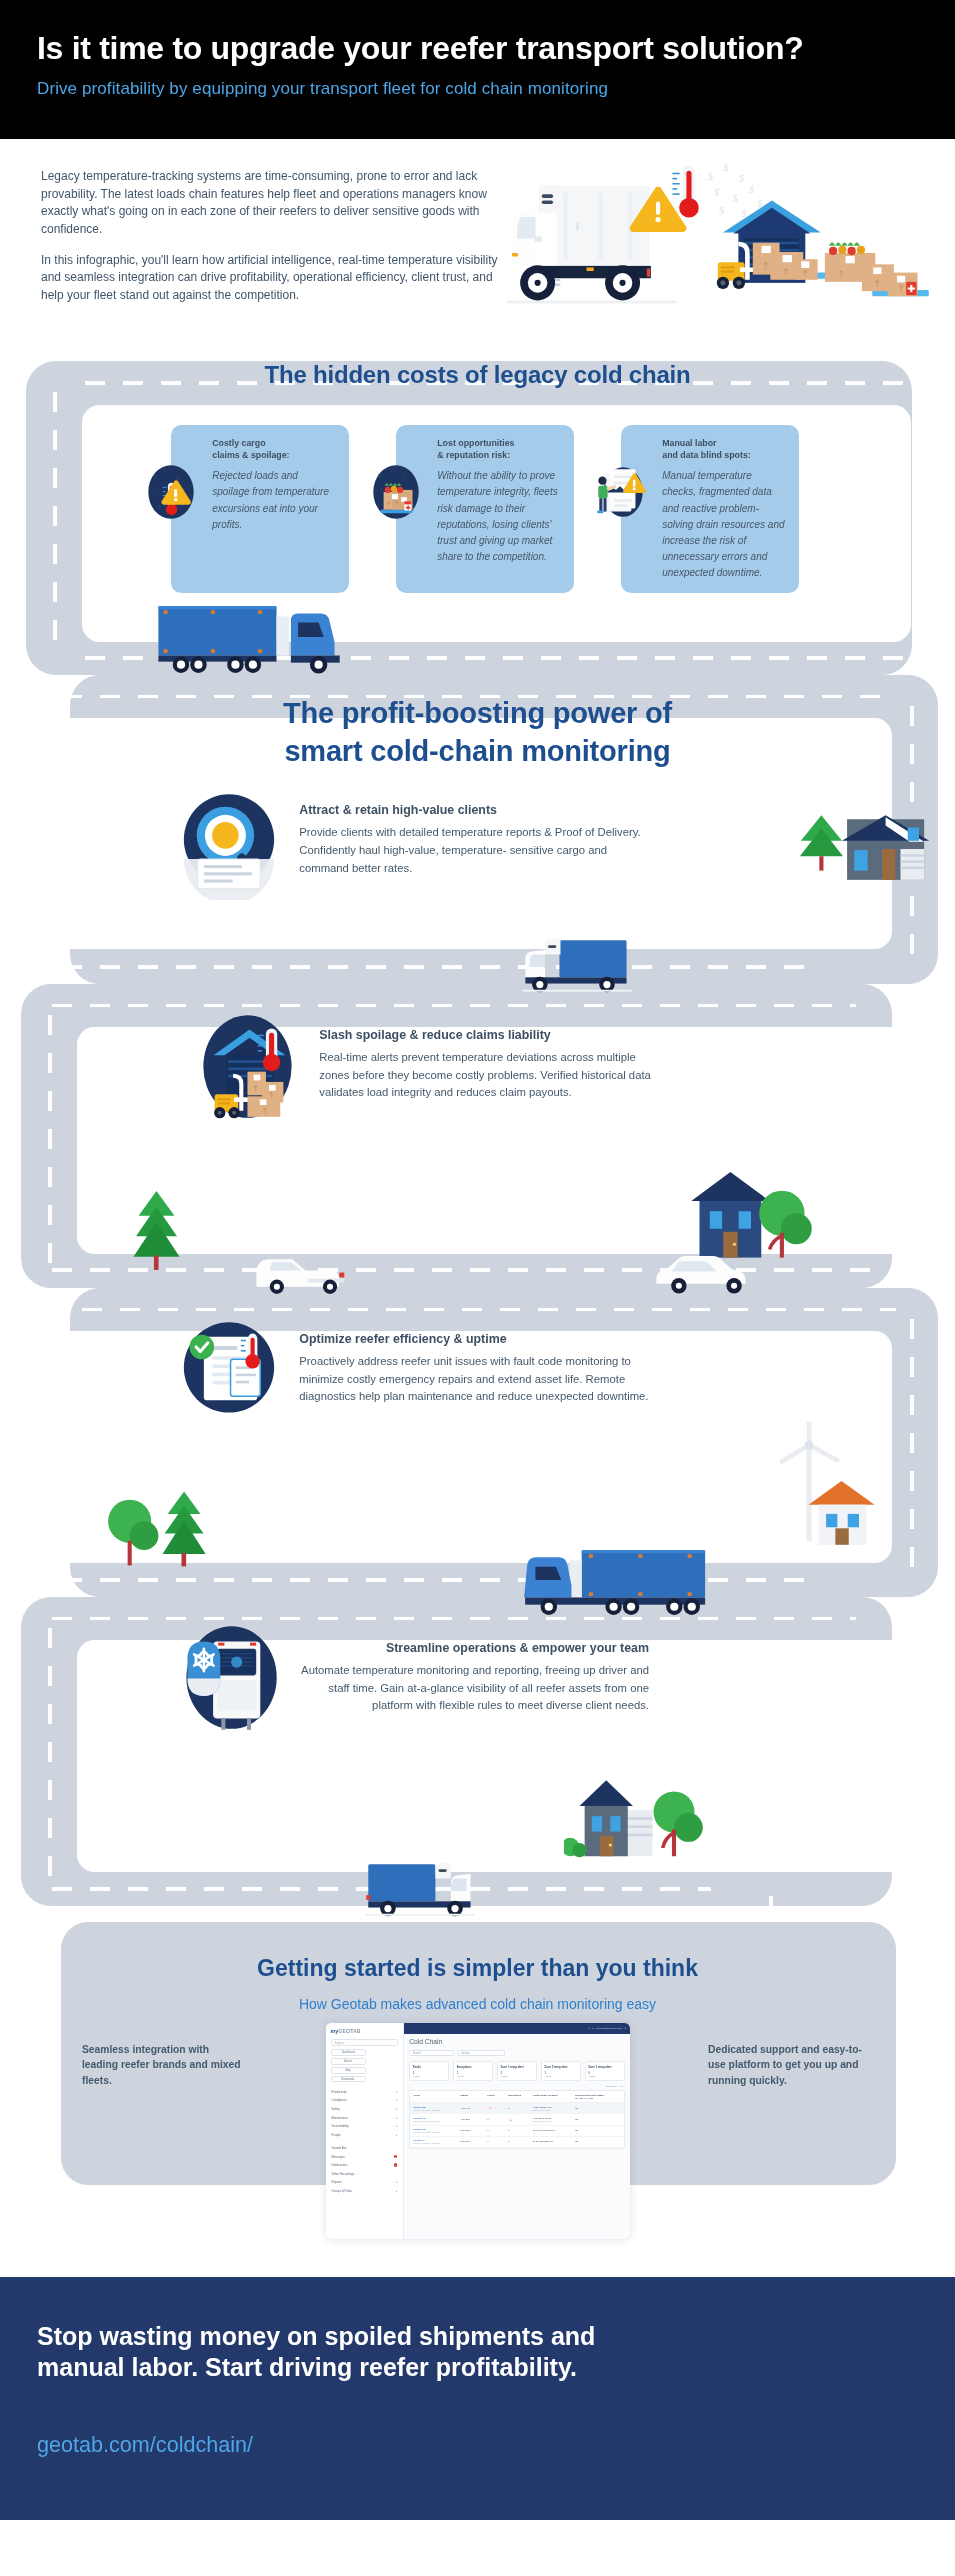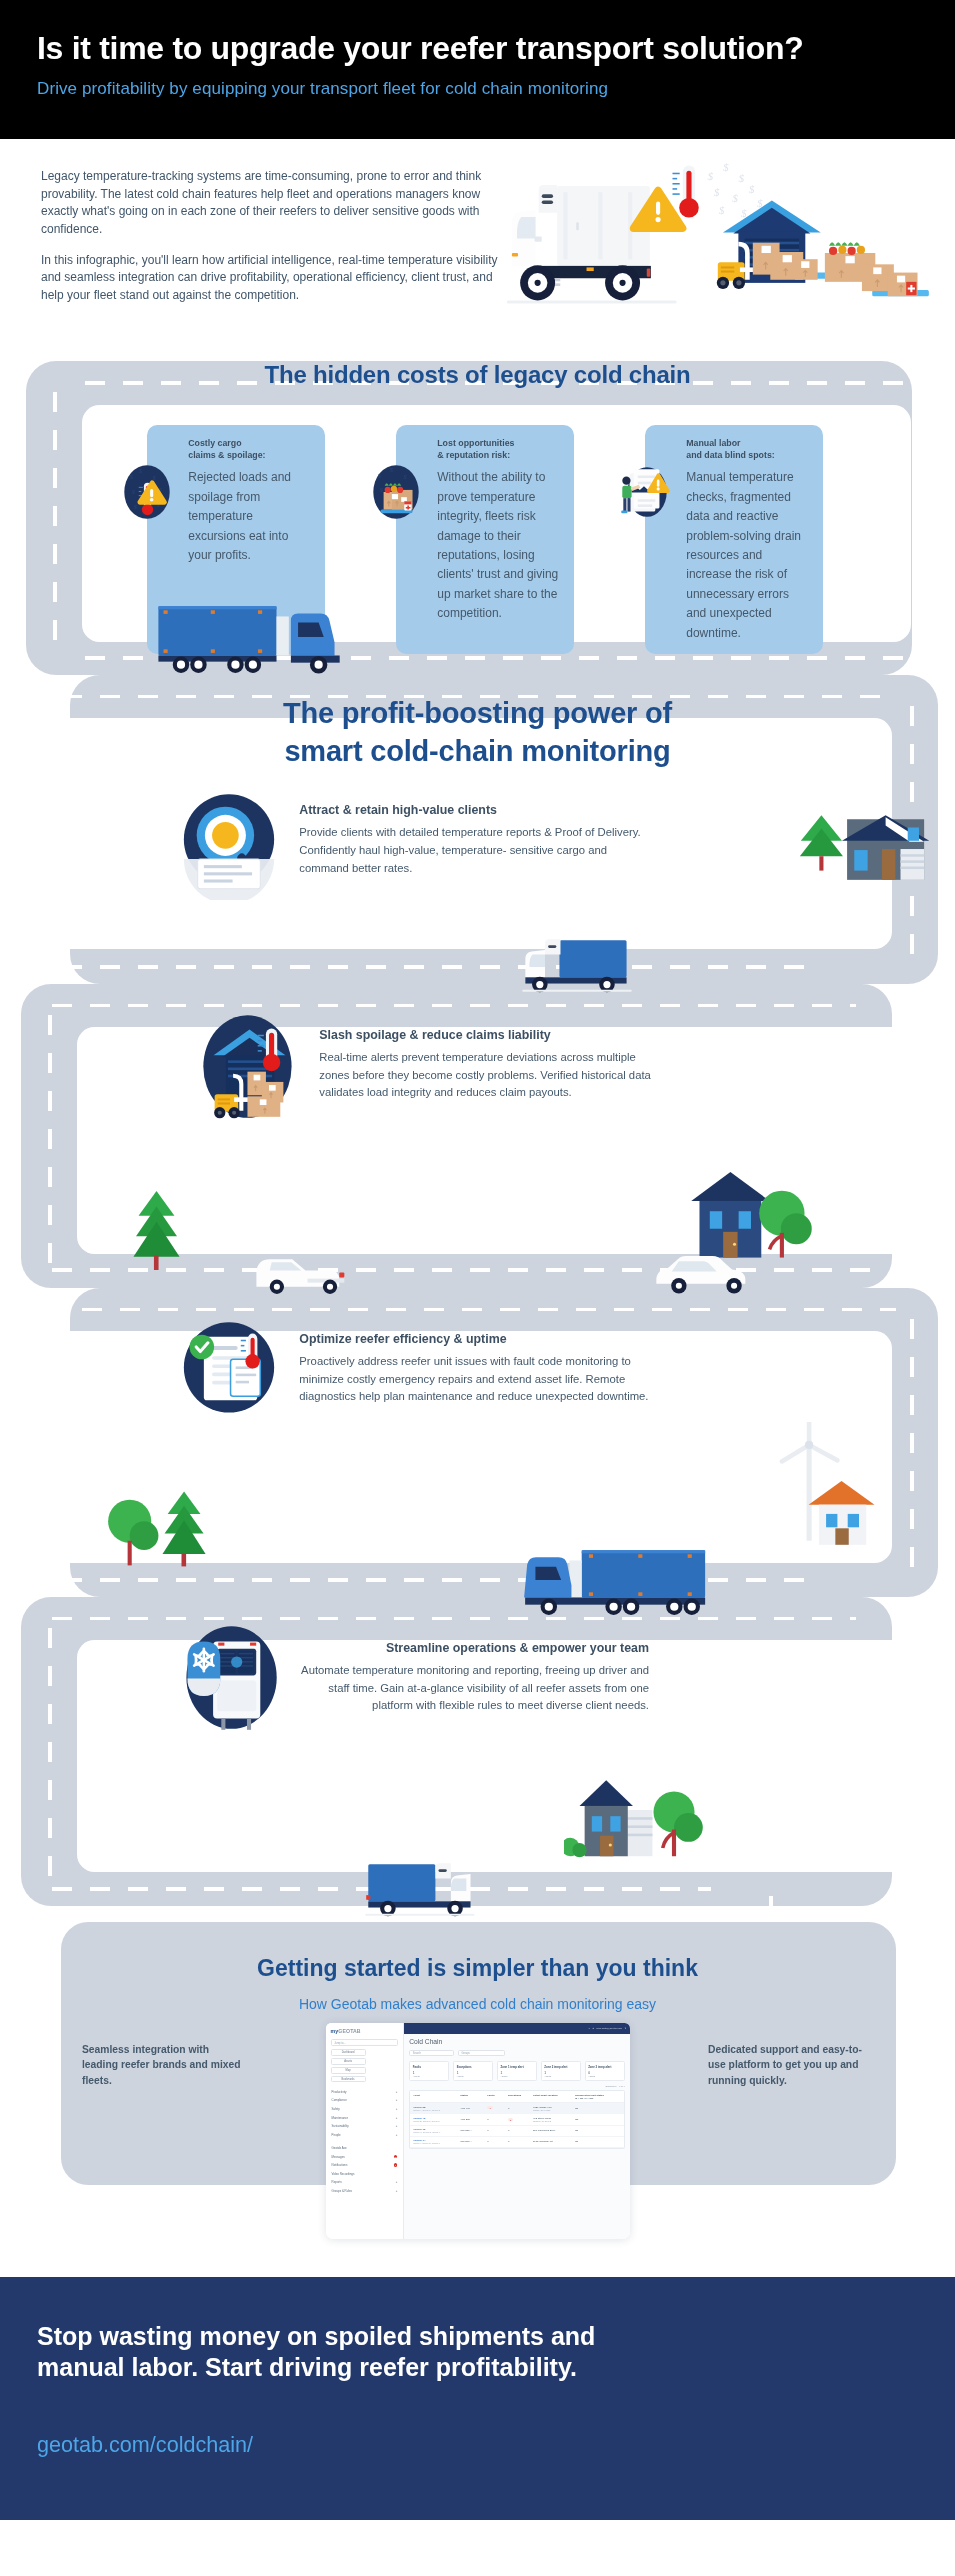--- a/index.html
+++ b/index.html
@@ -83,44 +83,45 @@
   .sec-title {
     text-align: center;
     color: #1d4f8f;
     font-weight: bold;
     font-size: 24px;
     letter-spacing: -0.2px;
   }
   .cost-cards {
     display: flex;
     justify-content: center;
-    gap: 71px;
+    gap: 47px;
     margin-top: 36px;
     padding-left: 15.5px;
   }
   .cost-card {
     position: relative;
     width: 178px;
     min-height: 131px;
     background: #a5cbea;
     border-radius: 10.3px;
     padding: 11.3px 13.4px 11.3px 41px;
   }
   .cost-card h3 {
     font-size: 8.8px;
     line-height: 1.42;
     font-weight: bold;
     color: #3d5063;
     margin-bottom: 6.7px;
     white-space: pre-line;
   }
   .cost-card p {
-    font-size: 12px;
+    font-size: 10px;
     line-height: 1.62;
     color: #45586a;
+    font-style: italic;
   }
   .cost-icon {
     position: absolute;
     left: -29px; top: 35px;
     width: 58px; height: 64px;
   }
 
   
   .truck-strip { position: absolute; z-index: 6; }
 
@@ -283,21 +284,21 @@
 
 <div class="page">
 
   <section class="hero">
     <h1>Is it time to upgrade your reefer transport solution?</h1>
     <h2>Drive profitability by equipping your transport fleet for cold chain monitoring</h2>
   </section>
 
   <section class="intro-wrap">
     <div class="intro-text">
-      <p>Legacy temperature-tracking systems are time-consuming, prone to error and think provability. The latest cold chain features help fleet and operations managers know exactly what's going on in each zone of their reefers to deliver sensitive goods with confidence.</p>
+      <p>Legacy temperature-tracking systems are time-consuming, prone to error and lack provability. The latest loads chain features help fleet and operations managers know exactly what's going on in each zone of their reefers to deliver sensitive goods with confidence.</p>
       <p>In this infographic, you'll learn how artificial intelligence, real-time temperature visibility and seamless integration can drive profitability, operational efficiency, client trust, and help your fleet stand out against the competition.</p>
     </div>
 
     <svg class="hero-illus" viewBox="0 0 880 330">
 
       <rect x="50" y="292" width="330" height="6" rx="3" fill="#eef1f4"></rect>
 
       <rect x="148" y="70" width="180" height="155" rx="4" fill="#f4f6f8"></rect>
       <rect x="160" y="82" width="8" height="130" fill="#eceff3"></rect>
       <rect x="228" y="82" width="8" height="130" fill="#eceff3"></rect>

